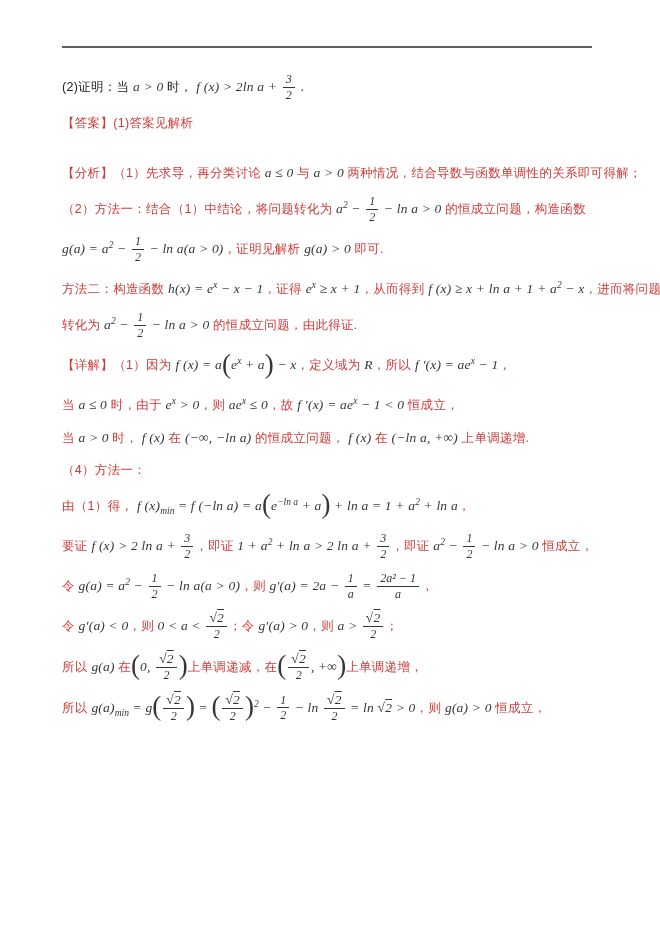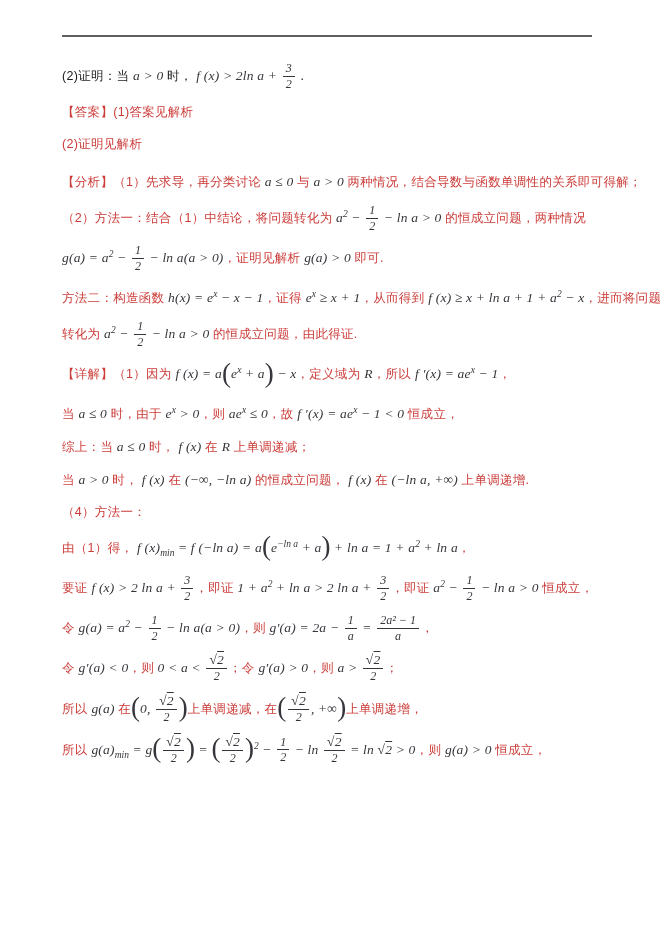--- a/index.html
+++ b/index.html
@@ -7,38 +7,38 @@
     padding: 0;
     background: #ffffff;
   }
   body {
     width: 660px;
     height: 934px;
     overflow: hidden;
     font-family: "Liberation Sans", sans-serif;
   }
   .doc {
-    padding: 35px 56px 0 62px;
+    padding: 46px 56px 0 62px;
   }
   .rule {
     border: none;
     border-top: 2px solid #5f5f5f;
     margin: 0 12px 0 0;
   }
   .content {
     margin-top: 26px;
   }
   .line {
     white-space: nowrap;
     line-height: 21px;
     margin-bottom: 11px;
     font-size: 12.5px;
   }
   .line.gap {
-    margin-top: 16px;
+    margin-top: 28px;
   }
   .t { letter-spacing: 0.3px; }
   .t.red { color: #cb3b38; }
   .t.ink { color: #212121; }
   .math {
     font-family: "Liberation Serif", serif;
     font-style: italic;
     font-size: 13.5px;
     color: #35353b;
     letter-spacing: 0.2px;
@@ -84,29 +84,27 @@
   }
 </style>
 </head>
 <body>
 
 <div class="doc">
   <hr class="rule">
   <div class="content" id="content">
       <div class="line"><span class="t ink">(2)证明：当</span><span class="math"> a &gt; 0 </span><span class="t ink">时， </span><span class="math">f (x) &gt; 2ln a + </span><span class="frac"><span class="num">3</span><span class="den">2</span></span><span class="t ink"> .</span></div>
       <div class="line"><span class="t red">【答案】(1)答案见解析</span></div>
-      <div class="line"><span class="t red">(2)证明见解析</span></div>
       <div class="line gap"><span class="t red">【分析】（1）先求导，再分类讨论</span><span class="math"> a ≤ 0 </span><span class="t red">与</span><span class="math"> a &gt; 0 </span><span class="t red">两种情况，结合导数与函数单调性的关系即可得解；</span></div>
-      <div class="line"><span class="t red">（2）方法一：结合（1）中结论，将问题转化为</span><span class="math"> a</span><sup class="math">2</sup><span class="math"> − </span><span class="frac"><span class="num">1</span><span class="den">2</span></span><span class="math"> − ln a &gt; 0 </span><span class="t red">的恒成立问题，两种情况</span></div>
+      <div class="line"><span class="t red">（2）方法一：结合（1）中结论，将问题转化为</span><span class="math"> a</span><sup class="math">2</sup><span class="math"> − </span><span class="frac"><span class="num">1</span><span class="den">2</span></span><span class="math"> − ln a &gt; 0 </span><span class="t red">的恒成立问题，构造函数</span></div>
       <div class="line"><span class="math">g(a) = a</span><sup class="math">2</sup><span class="math"> − </span><span class="frac"><span class="num">1</span><span class="den">2</span></span><span class="math"> − ln a(a &gt; 0)</span><span class="t red">，证明见解析 </span><span class="math">g(a) &gt; 0 </span><span class="t red">即可.</span></div>
       <div class="line"><span class="t red">方法二：构造函数</span><span class="math"> h(x) = e</span><sup class="math">x</sup><span class="math"> − x − 1</span><span class="t red">，证得 </span><span class="math">e</span><sup class="math">x</sup><span class="math"> ≥ x + 1</span><span class="t red">，从而得到 </span><span class="math">f (x) ≥ x + ln a + 1 + a</span><sup class="math">2</sup><span class="math"> − x</span><span class="t red">，进而将问题</span></div>
       <div class="line"><span class="t red">转化为</span><span class="math"> a</span><sup class="math">2</sup><span class="math"> − </span><span class="frac"><span class="num">1</span><span class="den">2</span></span><span class="math"> − ln a &gt; 0 </span><span class="t red">的恒成立问题，由此得证.</span></div>
       <div class="line"><span class="t red">【详解】（1）因为 </span><span class="math">f (x) = a</span><span class="bigp">(</span><span class="math">e</span><sup class="math">x</sup><span class="math"> + a</span><span class="bigp">)</span><span class="math"> − x</span><span class="t red">，定义域为 </span><span class="math">R</span><span class="t red">，所以 </span><span class="math">f ′(x) = ae</span><sup class="math">x</sup><span class="math"> − 1</span><span class="t red">，</span></div>
       <div class="line"><span class="t red">当</span><span class="math"> a ≤ 0 </span><span class="t red">时，由于 </span><span class="math">e</span><sup class="math">x</sup><span class="math"> &gt; 0</span><span class="t red">，则 </span><span class="math">ae</span><sup class="math">x</sup><span class="math"> ≤ 0</span><span class="t red">，故 </span><span class="math">f ′(x) = ae</span><sup class="math">x</sup><span class="math"> − 1 &lt; 0 </span><span class="t red">恒成立，</span></div>
-      <div class="line"><span class="t red">综上：当</span><span class="math"> a ≤ 0 </span><span class="t red">时， </span><span class="math">f (x) </span><span class="t red">在 </span><span class="math">R </span><span class="t red">上单调递减；</span></div>
       <div class="line"><span class="t red">当</span><span class="math"> a &gt; 0 </span><span class="t red">时， </span><span class="math">f (x) </span><span class="t red">在 </span><span class="math">(−∞, −ln a) </span><span class="t red">的恒成立问题， </span><span class="math">f (x) </span><span class="t red">在 </span><span class="math">(−ln a, +∞) </span><span class="t red">上单调递增.</span></div>
       <div class="line"><span class="t red">（4）方法一：</span></div>
       <div class="line"><span class="t red">由（1）得， </span><span class="math">f (x)</span><sub class="math">min</sub><span class="math"> = f (−ln a) = a</span><span class="bigp">(</span><span class="math">e</span><sup class="math">−ln a</sup><span class="math"> + a</span><span class="bigp">)</span><span class="math"> + ln a = 1 + a</span><sup class="math">2</sup><span class="math"> + ln a</span><span class="t red">，</span></div>
       <div class="line"><span class="t red">要证 </span><span class="math">f (x) &gt; 2 ln a + </span><span class="frac"><span class="num">3</span><span class="den">2</span></span><span class="t red">，即证</span><span class="math"> 1 + a</span><sup class="math">2</sup><span class="math"> + ln a &gt; 2 ln a + </span><span class="frac"><span class="num">3</span><span class="den">2</span></span><span class="t red">，即证</span><span class="math"> a</span><sup class="math">2</sup><span class="math"> − </span><span class="frac"><span class="num">1</span><span class="den">2</span></span><span class="math"> − ln a &gt; 0 </span><span class="t red">恒成立，</span></div>
       <div class="line"><span class="t red">令 </span><span class="math">g(a) = a</span><sup class="math">2</sup><span class="math"> − </span><span class="frac"><span class="num">1</span><span class="den">2</span></span><span class="math"> − ln a(a &gt; 0)</span><span class="t red">，则 </span><span class="math">g′(a) = 2a − </span><span class="frac"><span class="num">1</span><span class="den">a</span></span><span class="math"> = </span><span class="frac"><span class="num">2a² − 1</span><span class="den">a</span></span><span class="t red">，</span></div>
       <div class="line"><span class="t red">令 </span><span class="math">g′(a) &lt; 0</span><span class="t red">，则</span><span class="math"> 0 &lt; a &lt; </span><span class="frac"><span class="num"><span class="math sq"><span>√</span><span class="ovl">2</span></span></span><span class="den">2</span></span><span class="t red">；令 </span><span class="math">g′(a) &gt; 0</span><span class="t red">，则</span><span class="math"> a &gt; </span><span class="frac"><span class="num"><span class="math sq"><span>√</span><span class="ovl">2</span></span></span><span class="den">2</span></span><span class="t red">；</span></div>
       <div class="line"><span class="t red">所以 </span><span class="math">g(a) </span><span class="t red">在</span><span class="bigp">(</span><span class="math">0, </span><span class="frac"><span class="num"><span class="math sq"><span>√</span><span class="ovl">2</span></span></span><span class="den">2</span></span><span class="bigp">)</span><span class="t red">上单调递减，在</span><span class="bigp">(</span><span class="frac"><span class="num"><span class="math sq"><span>√</span><span class="ovl">2</span></span></span><span class="den">2</span></span><span class="math">, +∞</span><span class="bigp">)</span><span class="t red">上单调递增，</span></div>
       <div class="line"><span class="t red">所以 </span><span class="math">g(a)</span><sub class="math">min</sub><span class="math"> = g</span><span class="bigp">(</span><span class="frac"><span class="num"><span class="math sq"><span>√</span><span class="ovl">2</span></span></span><span class="den">2</span></span><span class="bigp">)</span><span class="math"> = </span><span class="bigp">(</span><span class="frac"><span class="num"><span class="math sq"><span>√</span><span class="ovl">2</span></span></span><span class="den">2</span></span><span class="bigp">)</span><sup class="math">2</sup><span class="math"> − </span><span class="frac"><span class="num">1</span><span class="den">2</span></span><span class="math"> − ln </span><span class="frac"><span class="num"><span class="math sq"><span>√</span><span class="ovl">2</span></span></span><span class="den">2</span></span><span class="math"> = ln </span><span class="math sq"><span>√</span><span class="ovl">2</span></span><span class="math"> &gt; 0</span><span class="t red">，则 </span><span class="math">g(a) &gt; 0 </span><span class="t red">恒成立，</span></div>
     </div>
 </div>

